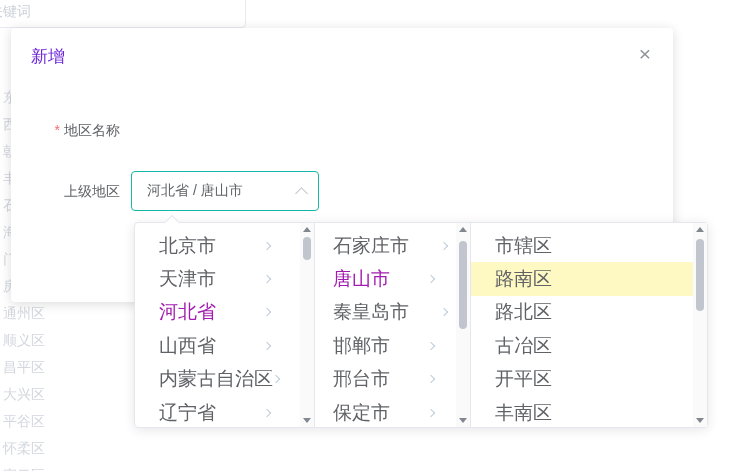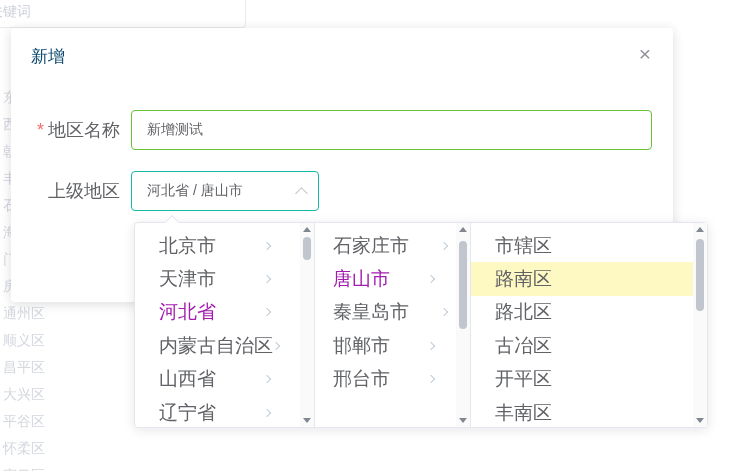--- a/index.html
+++ b/index.html
@@ -19,29 +19,29 @@
   .bg-search::placeholder { color:#ccd1d9; }
   .bg-list { position:absolute; left:3px; top:84px; list-style:none; }
   .bg-list li { height:27px; line-height:27px; font-size:14px; color:#d3d7de; white-space:nowrap; }
 
   
   .dialog {
     position:absolute; left:11px; top:28px; width:662px; height:274px;
     background:#fff; border-radius:4px; box-shadow:0 2px 12px rgba(0,0,0,0.14);
     z-index:10;
   }
-  .dialog-title { position:absolute; left:20px; top:17px; font-size:17px; color:#0c4a6e; }
+  .dialog-title { position:absolute; left:20px; top:17px; font-size:17px; color:#6d28d9; }
   .dialog-close {
     position:absolute; right:16px; top:14px; width:24px; height:24px;
     background:none; border:none; cursor:pointer;
     font-size:21px; line-height:24px; color:#909399; font-family:"Liberation Sans", sans-serif;
   }
   .form-label {
     position:absolute; left:0; width:109px; height:40px; line-height:40px;
-    text-align:right; color:#606266; font-size:18px;
+    text-align:right; color:#606266; font-size:14px;
   }
   .form-label .req { color:#f56c6c; margin-right:4px; }
   .row1 { top:82px; }
   .row2 { top:143px;padding-left:27px; }
   .text-input {
     position:absolute; left:120px; height:40px; background:#fff; border-radius:4px;
     display:flex; align-items:center; padding:0 15px; color:#606266; font-size:14px;
   }
   .input-name { top:82px; width:521px; border:1px solid #67c23a; }
   .input-cascader { top:143px; width:188px; border:1px solid #14b8a6; justify-content:space-between; padding-right:12px; cursor:pointer; }
@@ -115,23 +115,20 @@
     <li>密云区</li>
   </ul>
 
   <div class="dialog">
     <div class="dialog-title">新增</div>
     <button class="dialog-close">×</button>
 
     <div class="form-label row1">
       <span class="req">*</span><span>地区名称</span>
     </div>
-    <div class="text-input input-name">
-      <span>新增测试</span>
-    </div>
 
     <div class="form-label row2">
       <span>上级地区</span>
     </div>
     <div class="text-input input-cascader">
       <span>河北省 / 唐山市</span>
       <span class="chev-up"></span>
     </div>
   </div>
 
@@ -146,25 +143,25 @@
           </li>
         <li>
             <span>天津市</span>
             <span class="chev-right"></span>
           </li>
         <li class="active">
             <span>河北省</span>
             <span class="chev-right"></span>
           </li>
         <li>
+            <span>山西省</span>
+            <span class="chev-right"></span>
+          </li>
+        <li>
             <span>内蒙古自治区</span>
-            <span class="chev-right"></span>
-          </li>
-        <li>
-            <span>山西省</span>
             <span class="chev-right"></span>
           </li>
         <li>
             <span>辽宁省</span>
             <span class="chev-right"></span>
           </li>
       </ul>
       <div class="sb">
         <div class="sb-arrow up"></div>
         <div class="sb-thumb"></div>
@@ -187,20 +184,24 @@
             <span class="chev-right"></span>
           </li>
         <li>
             <span>邯郸市</span>
             <span class="chev-right"></span>
           </li>
         <li>
             <span>邢台市</span>
             <span class="chev-right"></span>
           </li>
+        <li>
+            <span>保定市</span>
+            <span class="chev-right"></span>
+          </li>
       </ul>
       <div class="sb">
         <div class="sb-arrow up"></div>
         <div class="sb-thumb"></div>
         <div class="sb-arrow down"></div>
       </div>
     </div>
 
     <div class="cas-col col3">
       <ul>

